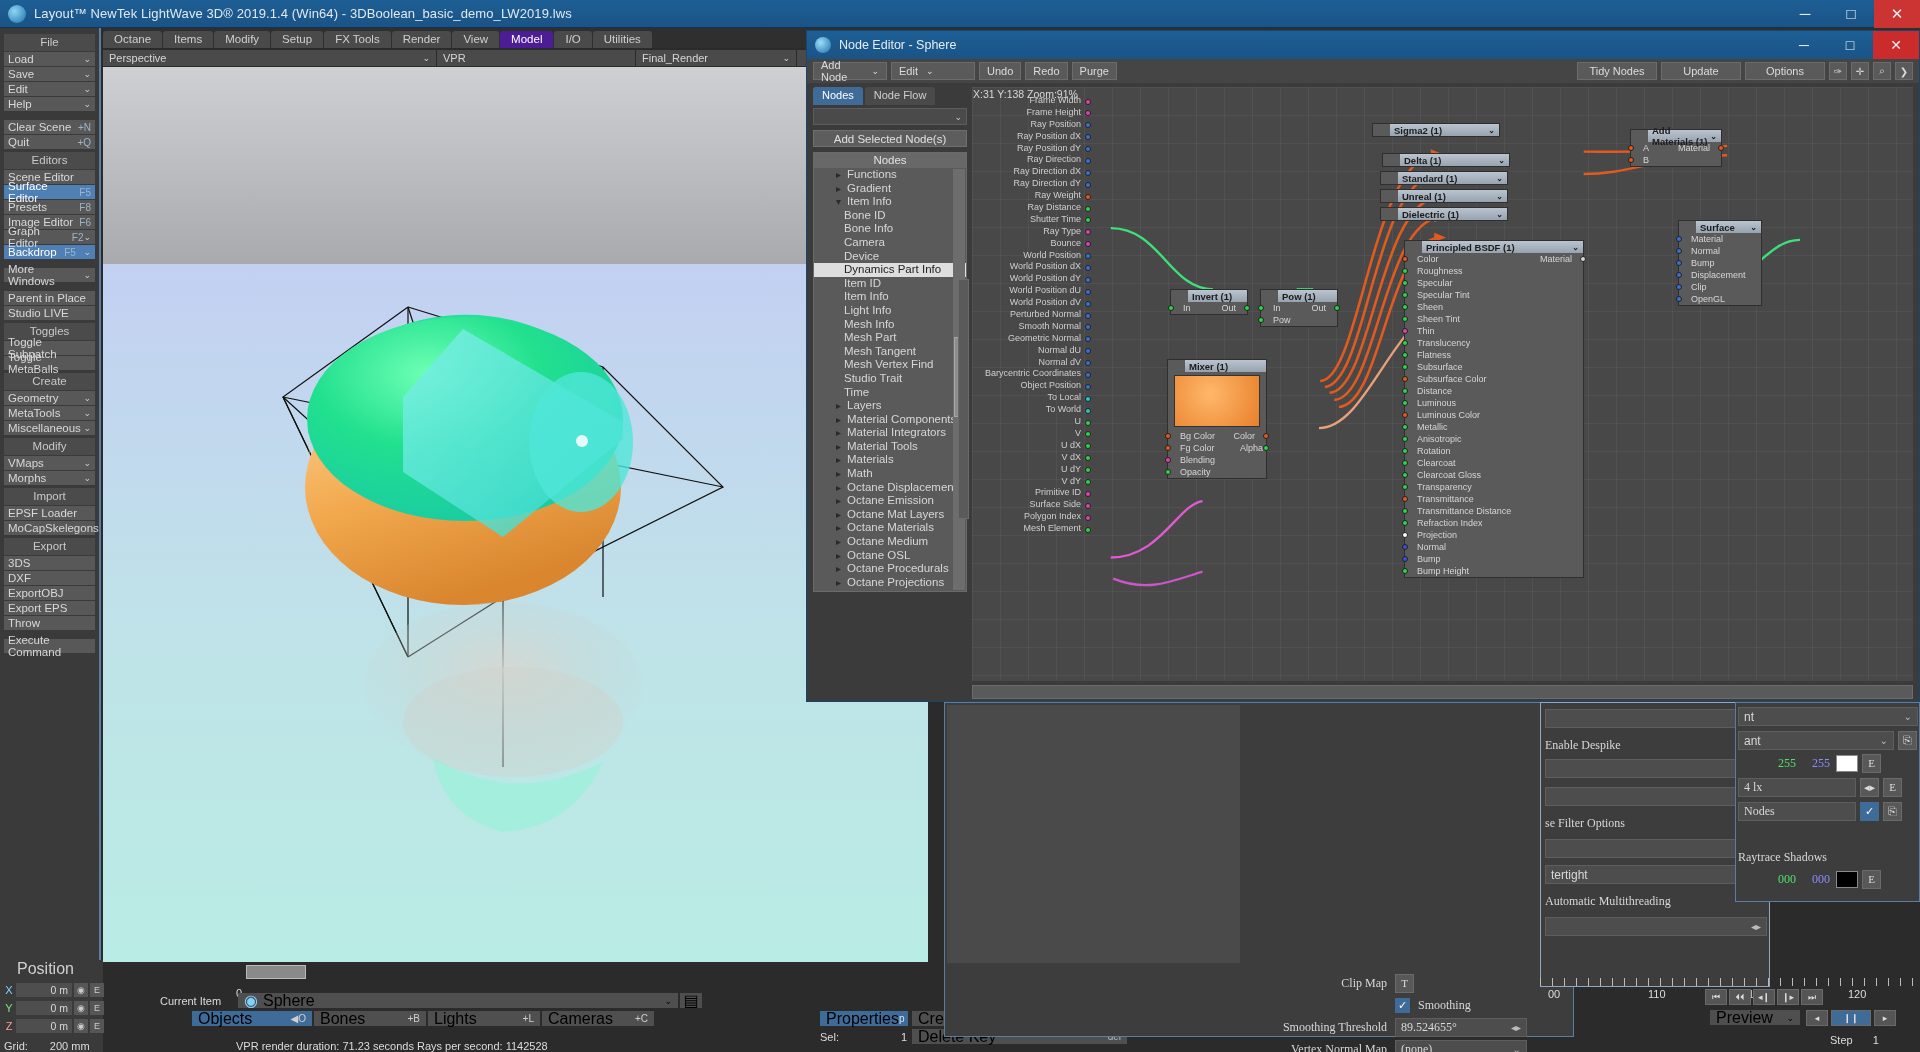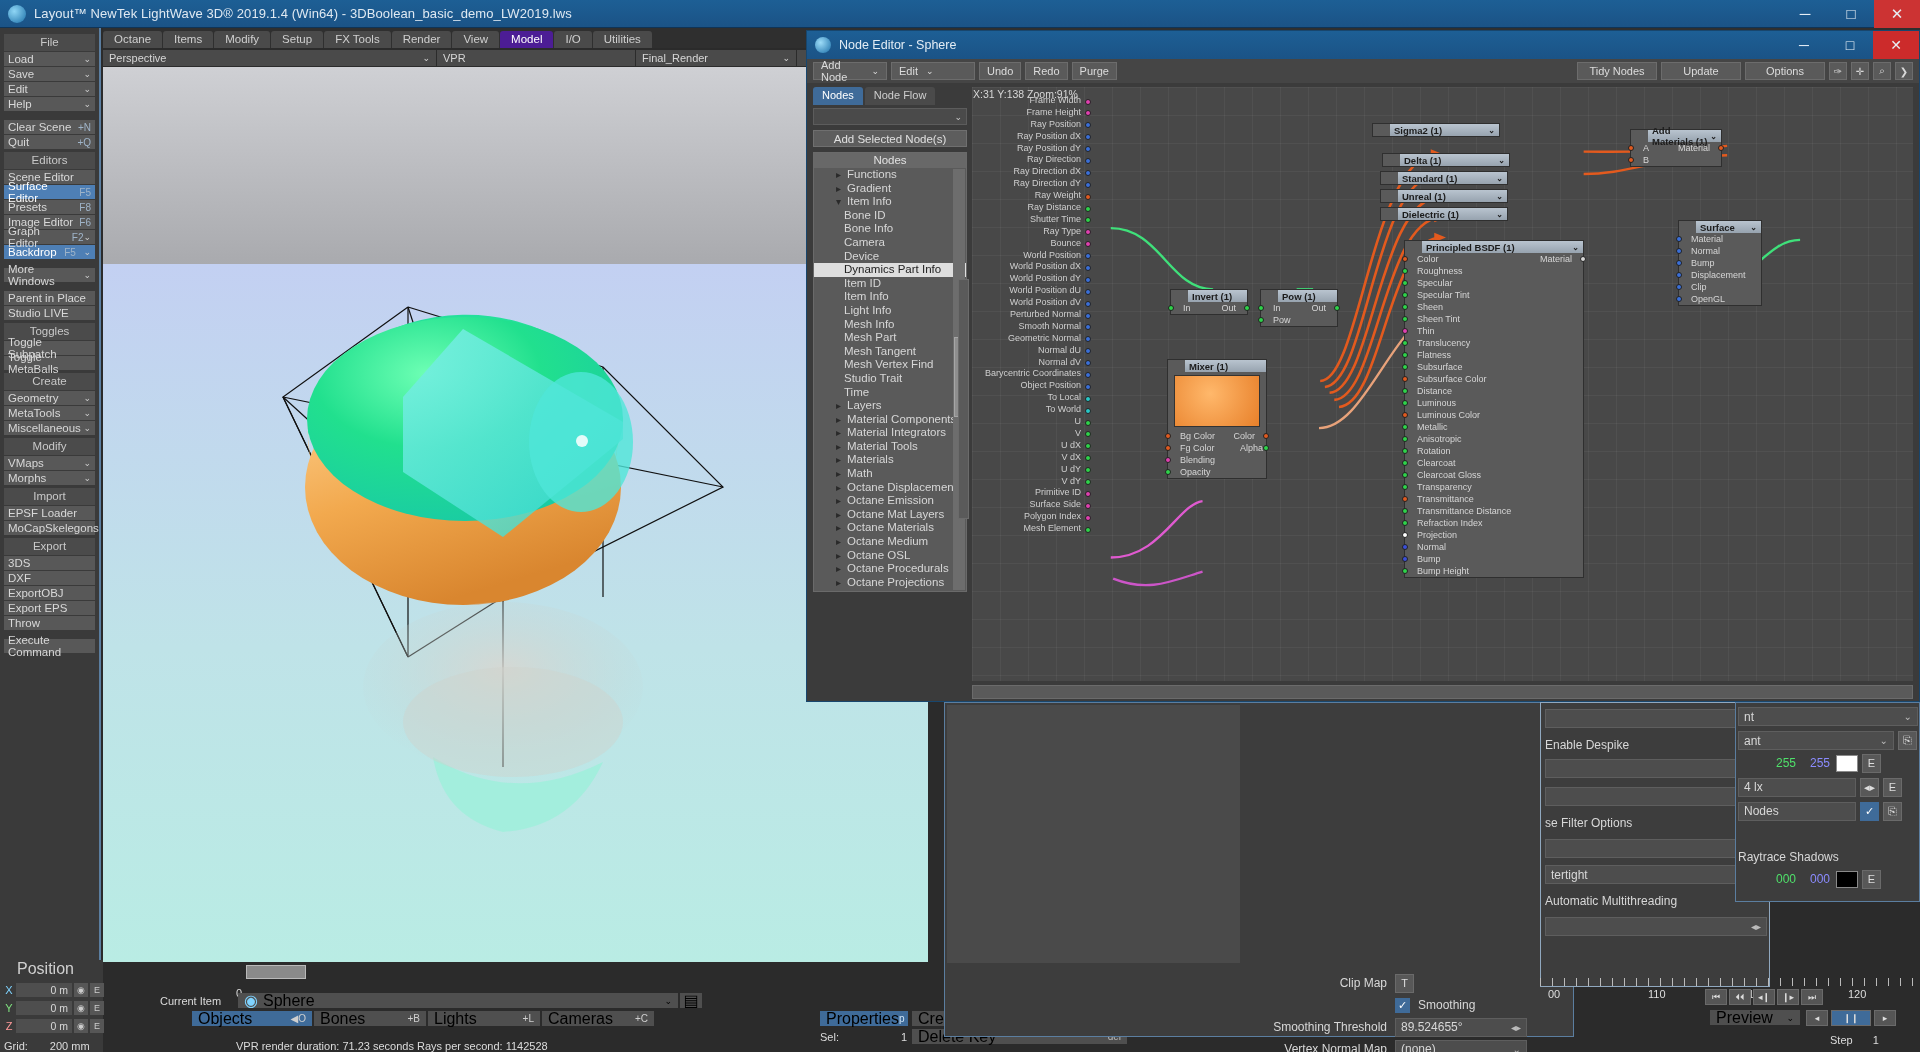--- a/index.html
+++ b/index.html
@@ -160,21 +160,21 @@
   .hbar { position:absolute; left:165px; bottom:4px; right:6px; height:14px;
     background:#5a5a5a; border:1px solid #6b6b6b; }
   .vbar { position:absolute; width:11px; background:#5a5a5a; border:1px solid #6b6b6b; }
 
   
   .panelA { position:absolute; left:944px; top:702px; width:630px; height:335px;
     background:#3d3d3d; border:1px solid #5b7ea0; }
   .panelA .grayzone { position:absolute; left:2px; top:2px; width:293px; height:258px;
     background:#4a4a4a; }
   .frow { position:absolute; display:flex; align-items:center; font-size:12px;
-    color:#d8d8d8; height:20px; }
+    color:#d8d8d8; height:20px;font-family:Liberation Serif, serif; }
   .flbl { text-align:right; padding-right:8px; }
   .fval { background:#4d4d4d; border:1px solid #5e5e5e; height:19px; display:flex;
     align-items:center; padding:0 5px; color:#d8d8d8; font-size:12px; }
   .fval .mini { margin-left:auto; font-size:10px; color:#bbb; }
   .cbx { width:15px; height:15px; background:#3f6b99; color:#fff; font-size:11px;
     display:flex; align-items:center; justify-content:center; }
   .tbtn { width:19px;height:19px;background:#585858;border:1px solid #6a6a6a;
     color:#ddd;font-size:11px;display:flex;align-items:center;justify-content:center;}
 
   .panelB { position:absolute; left:1540px; top:702px; width:230px; height:285px;

